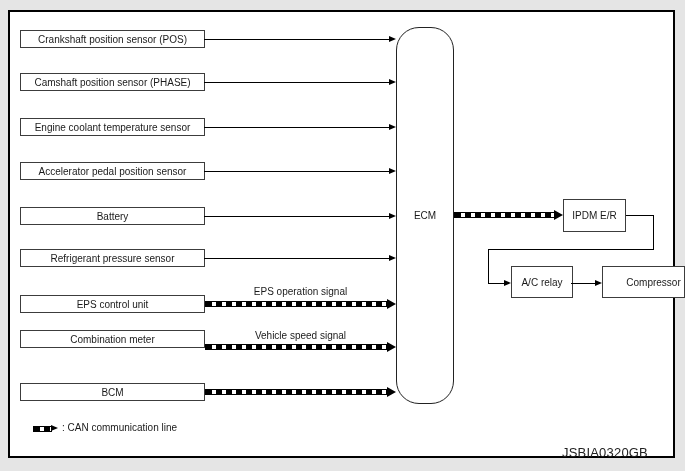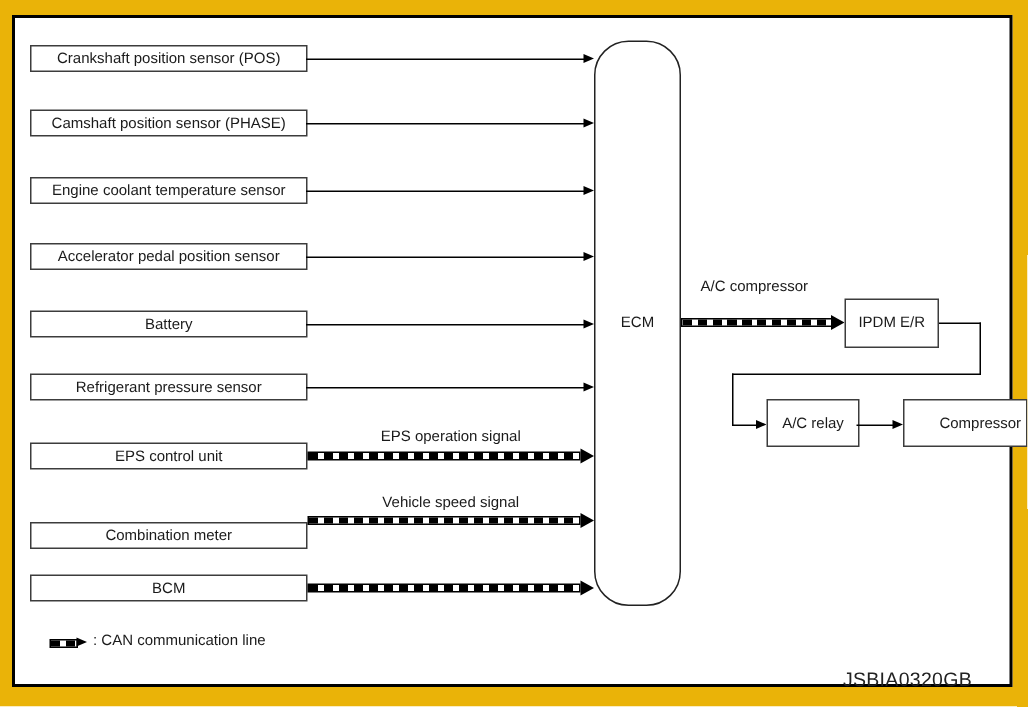--- a/index.html
+++ b/index.html
@@ -1,29 +1,29 @@
 <!DOCTYPE html>
 <html><head>
 <meta charset="utf-8">
 <style>
   html,body{margin:0;padding:0;background:#fff;}
   #stage{
-    position:relative;width:685px;height:471px;background:#eab308;
+    position:relative;width:685px;height:471px;background:#e5e5e5;
     font-family:"Liberation Sans","DejaVu Sans",sans-serif;color:#1a1a1a;
     overflow:hidden;
   }
   .frame{position:absolute;left:8px;top:10px;width:663px;height:444px;border:2px solid #000;background:#fff;}
   
   .box{
     position:absolute;left:20px;width:183px;height:16px;border:1px solid #3c3c3c;background:#fff;
     display:flex;align-items:center;justify-content:center;
     font-size:10px;line-height:11px;white-space:nowrap;
   }
   .b0{top:30px}.b1{top:73px}.b2{top:118px}.b3{top:162px}.b4{top:207px}
-  .b5{top:249px}.b6{top:295px}.b7{top:348px}.b8{top:383px}
+  .b5{top:249px}.b6{top:295px}.b7{top:330px}.b8{top:383px}
   
   .hline{position:absolute;height:1px;background:#000;}
   .vline{position:absolute;width:1px;background:#000;}
   .ah{position:absolute;width:0;height:0;border-top:3px solid transparent;border-bottom:3px solid transparent;border-left:7px solid #000;}
   .ahL{position:absolute;width:0;height:0;border-top:5px solid transparent;border-bottom:5px solid transparent;border-left:9px solid #000;}
   
   .can{
     position:absolute;height:4px;border:1px solid #000;
     background:repeating-linear-gradient(90deg,#000 0 6px,#fff 6px 10px);
   }
@@ -100,21 +100,20 @@
   <div class="ahL" style="left:387px;top:387px"></div>
 
   <div class="sig sig1">EPS operation signal</div>
   <div class="sig sig2">Vehicle speed signal</div>
 
   <div class="nbox ecm">
       <span>ECM</span>
     </div>
 
   <div class="sigout">
-    <div>A/C compressor</div>
   </div>
   <div class="can" style="left:454px;top:212px;width:99px"></div>
   <div class="ahL" style="left:554px;top:210px"></div>
 
   <div class="nbox ipdm">
       <span>IPDM E/R</span>
     </div>
 
   <div class="hline" style="left:626px;top:215px;width:28px"></div>
   <div class="vline" style="left:653px;top:215px;height:35px"></div>

